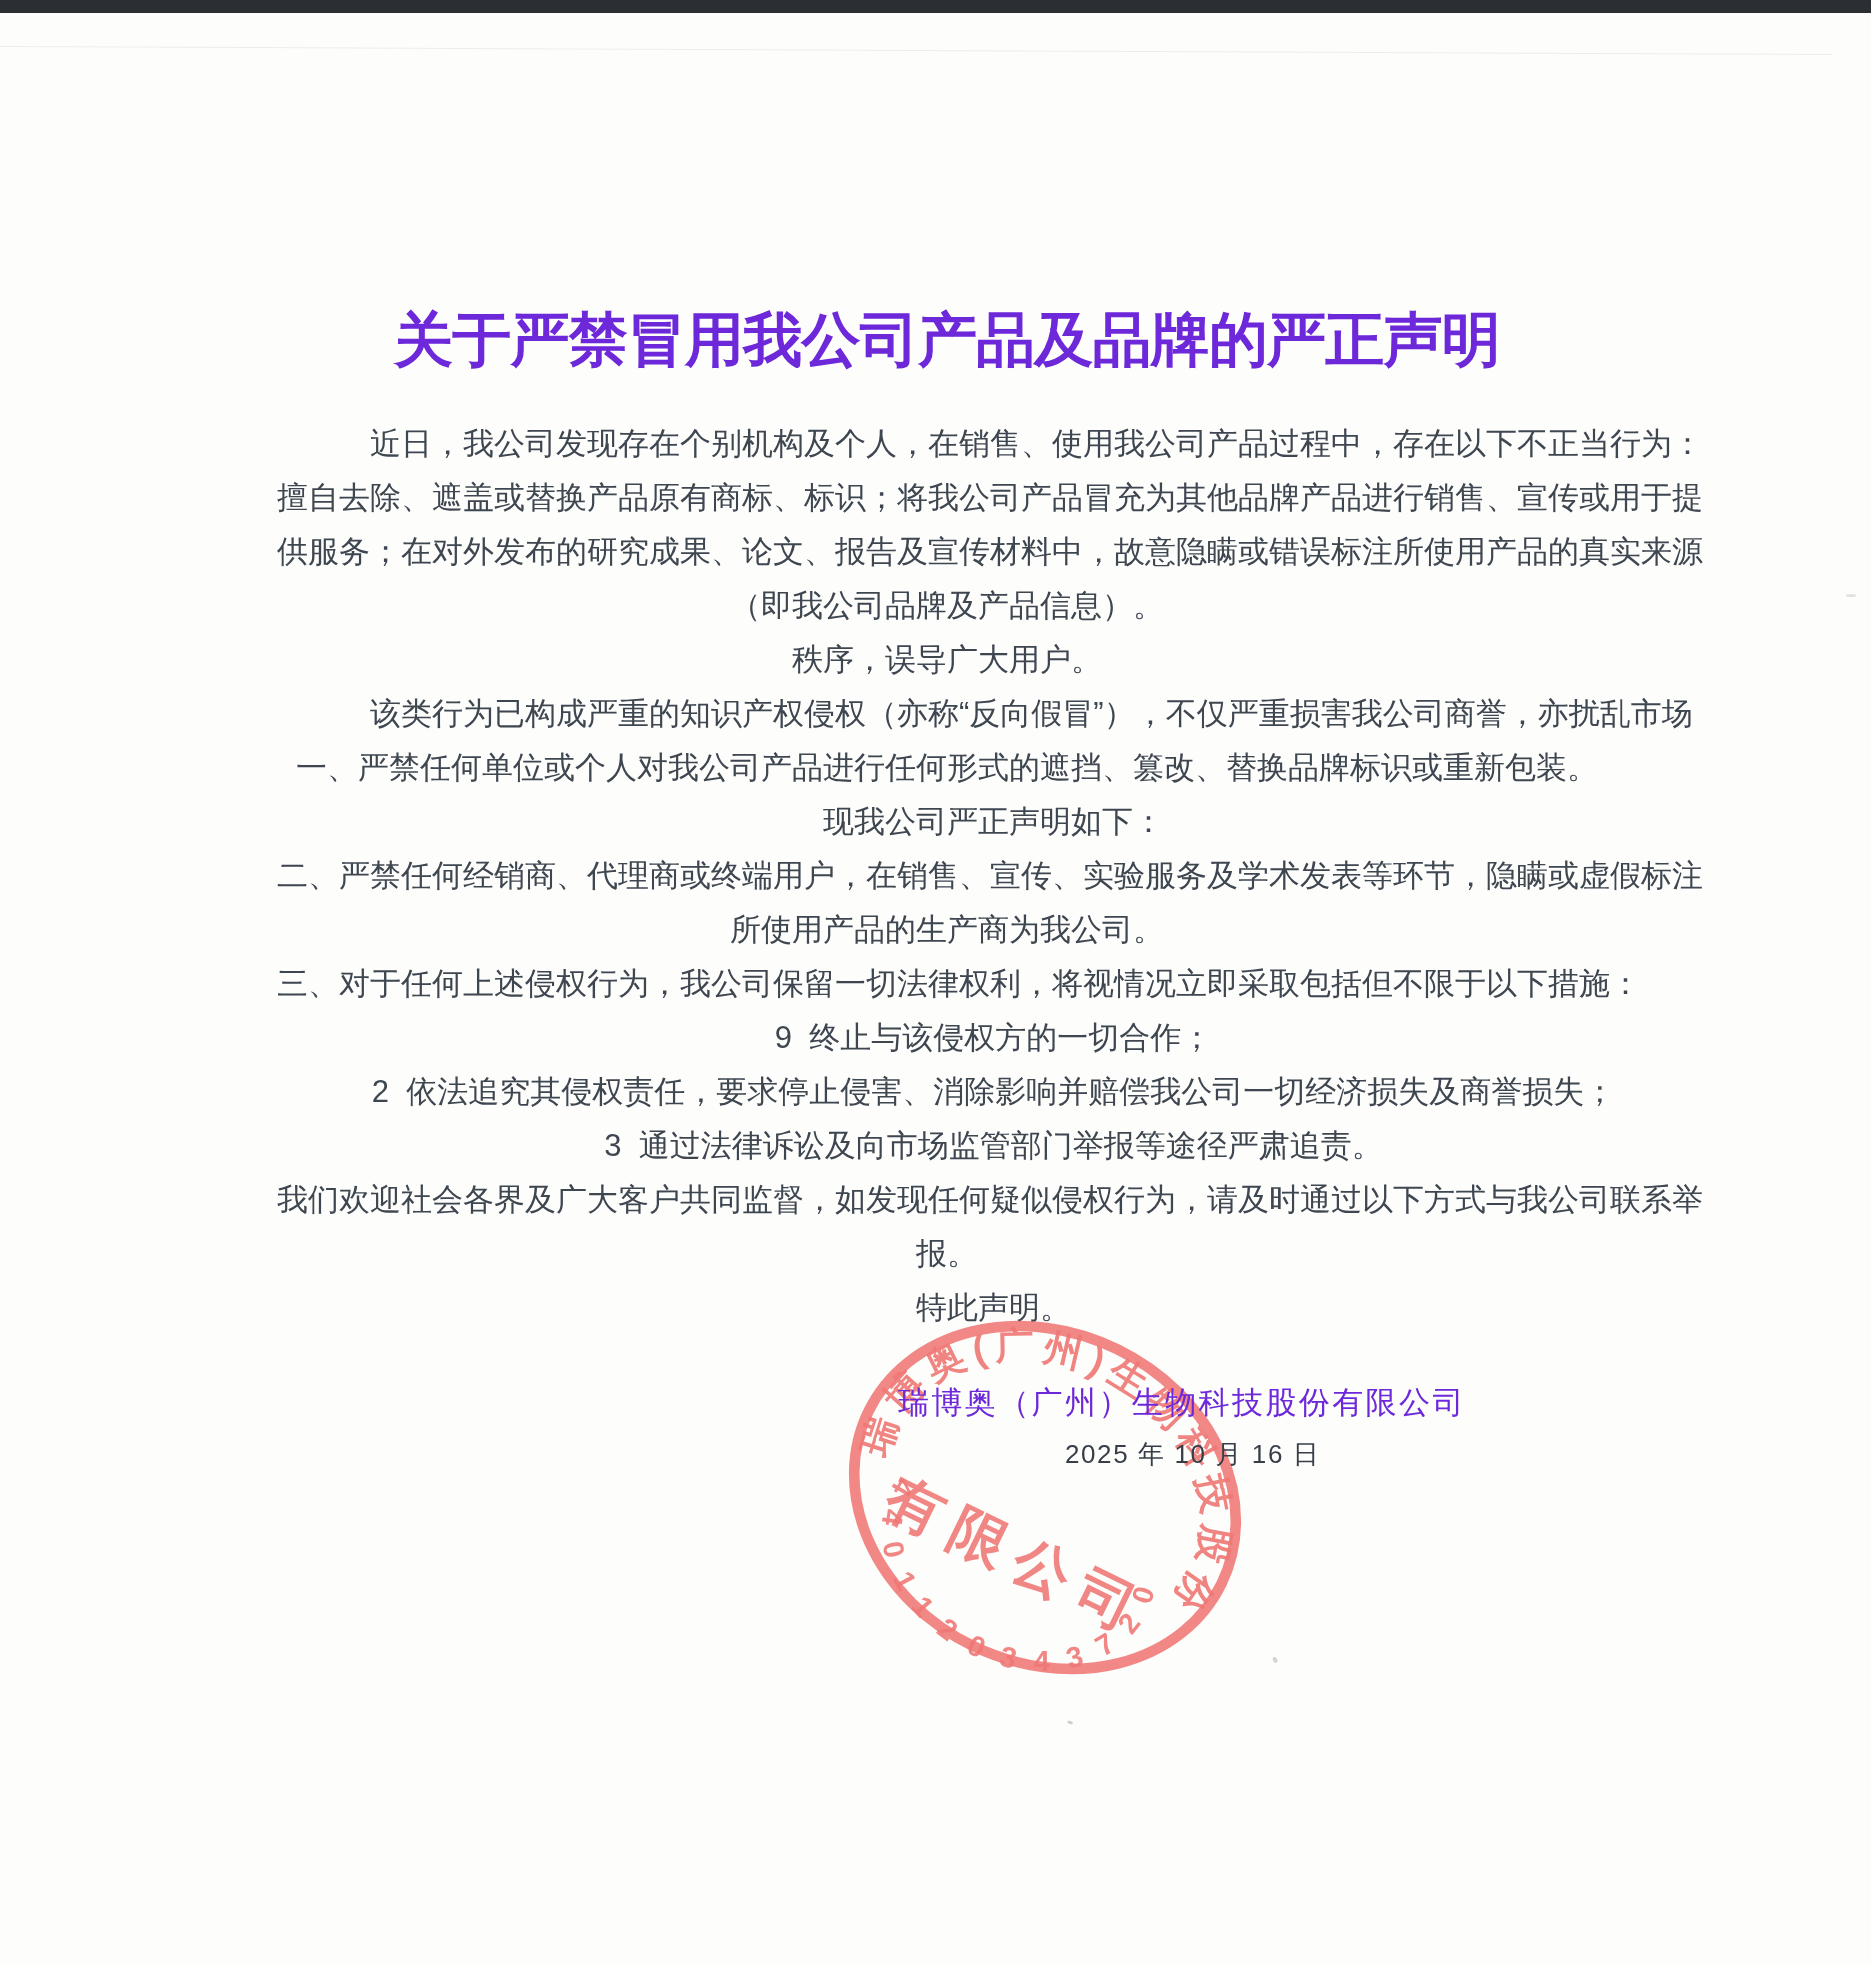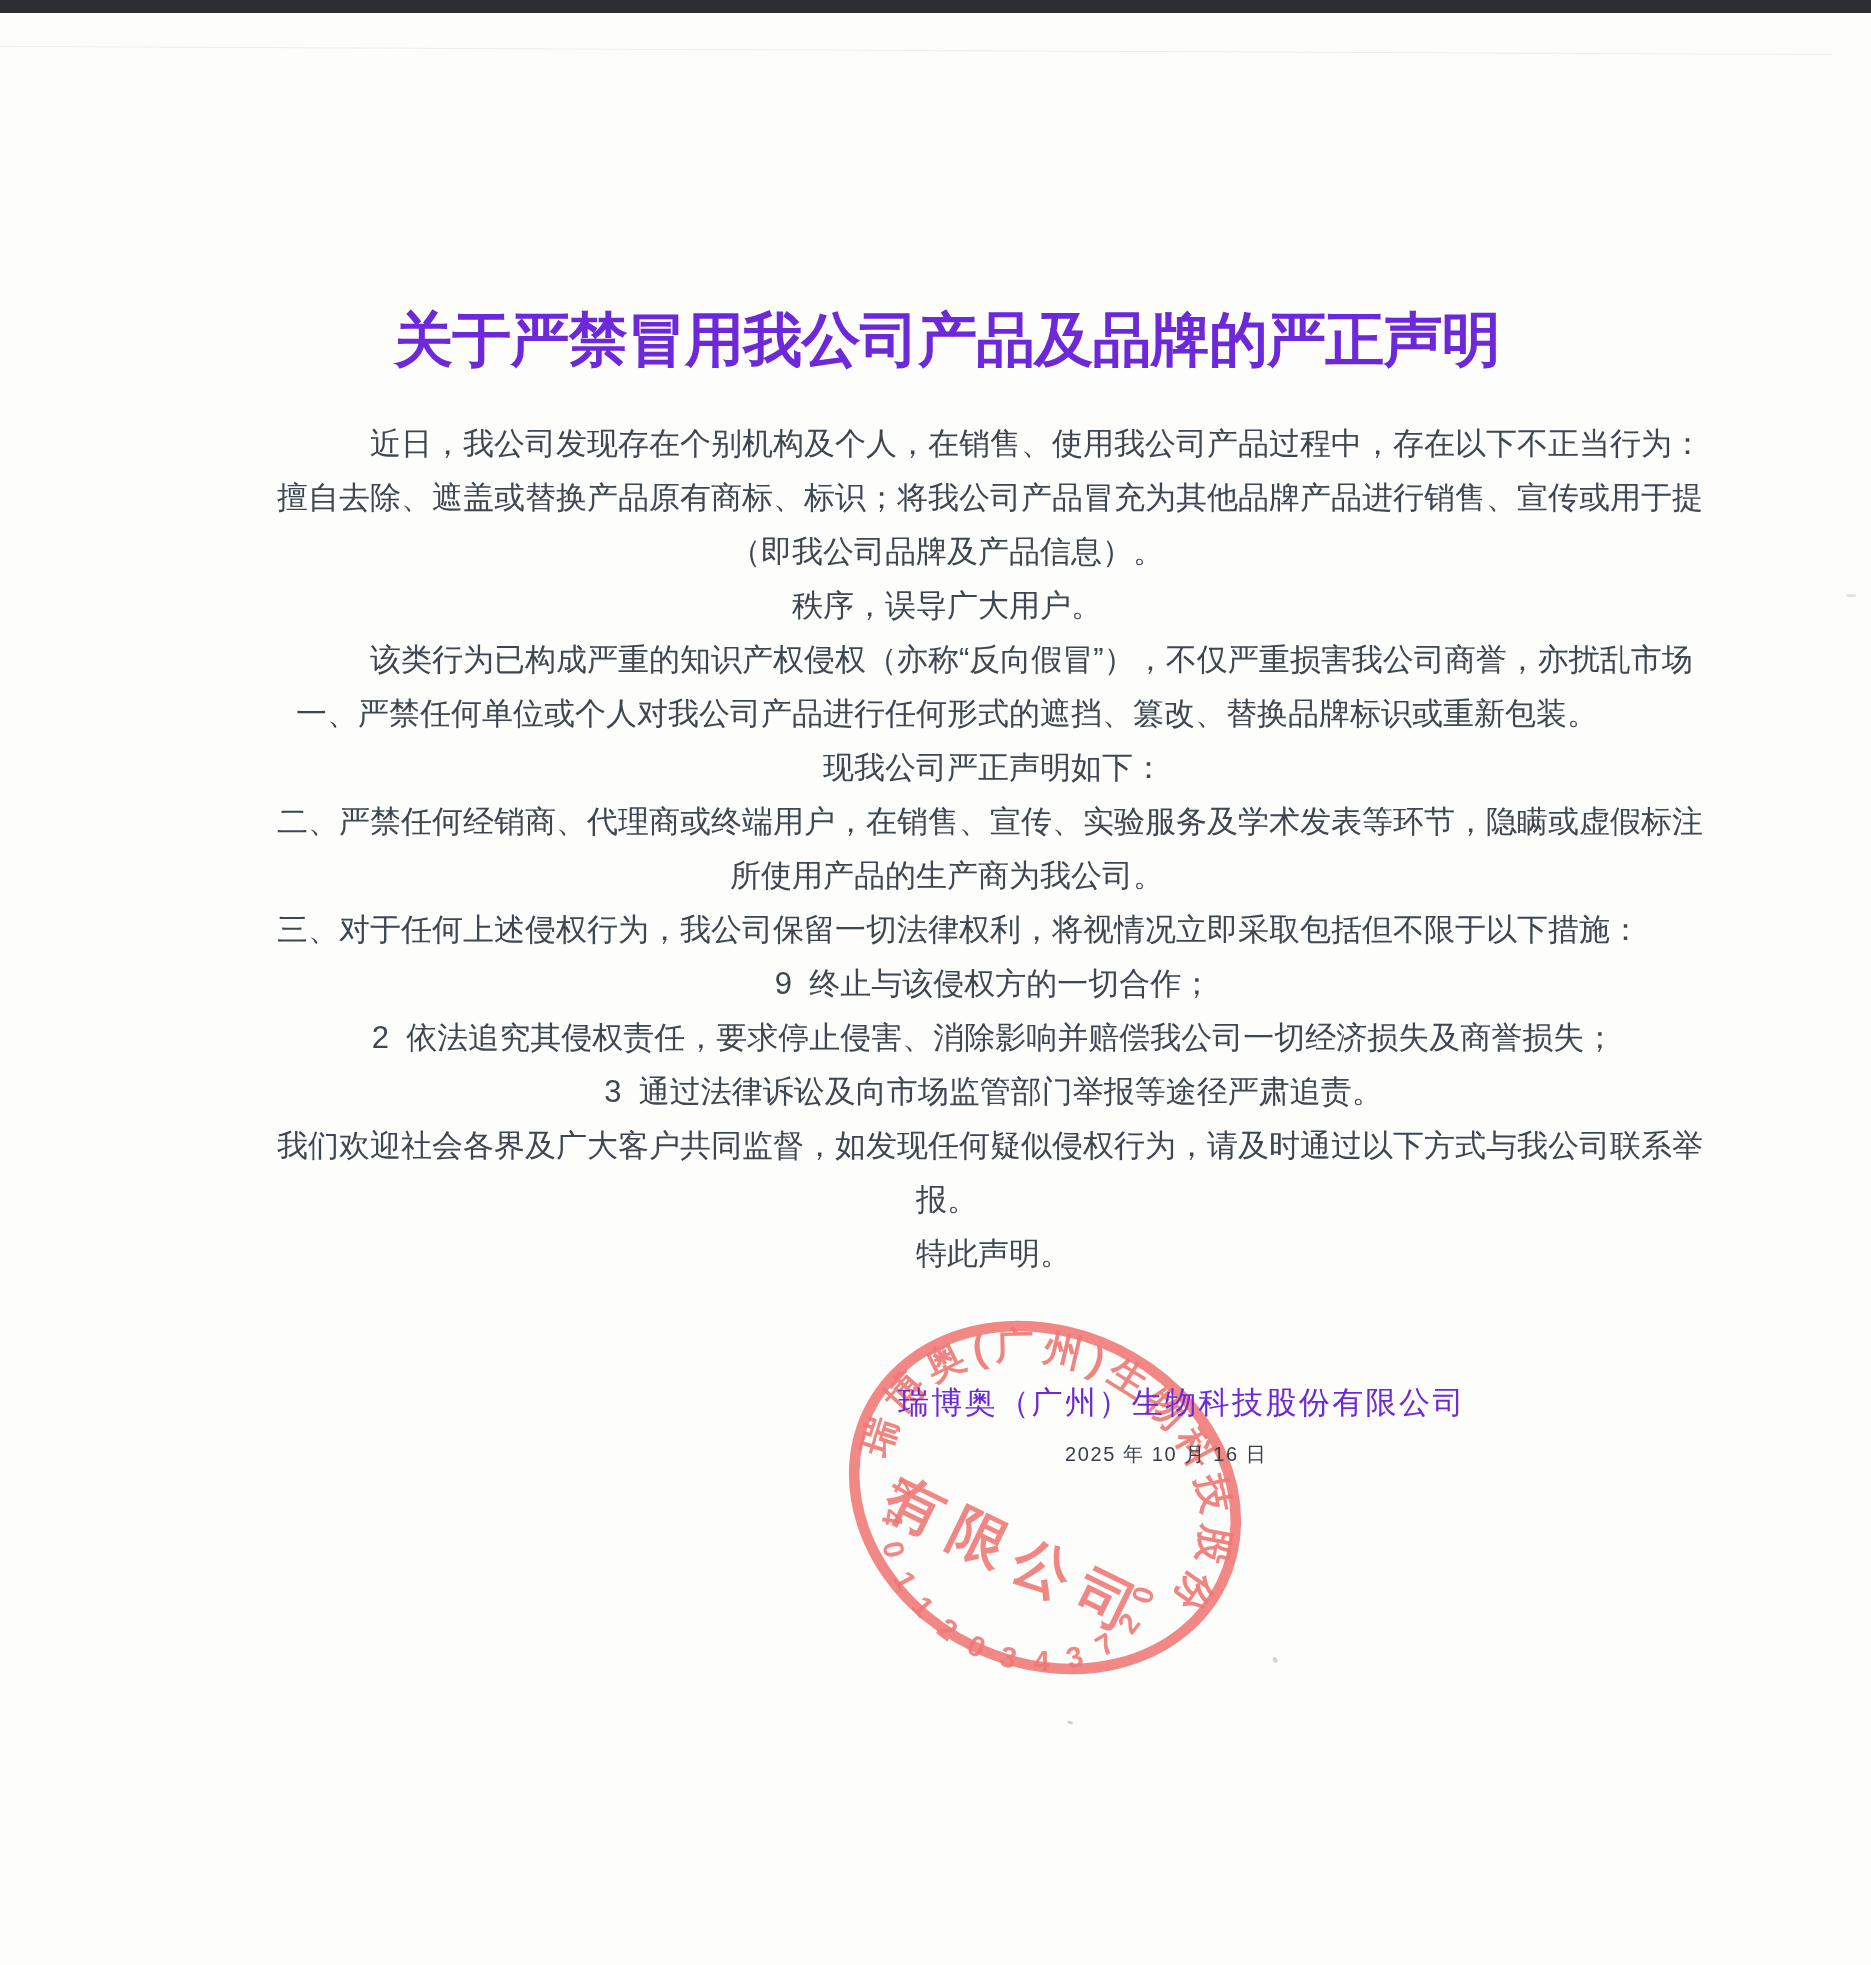--- a/index.html
+++ b/index.html
@@ -34,21 +34,21 @@
     letter-spacing:0px;white-space:pre;color:#3e4650;
   }
   .line.ind{padding-left:93px;}
   .sig-company{
     position:absolute;left:898px;top:1383px;
     font-size:31px;line-height:39px;letter-spacing:2.4px;
     white-space:pre;z-index:3;color:#6d28d9;
   }
   .sig-date{
     position:absolute;left:1065px;top:1435px;
-    font-size:20px;line-height:39px;letter-spacing:1.6px;
+    font-size:26px;line-height:39px;letter-spacing:1.6px;
     white-space:pre;z-index:3;color:#373e48;
   }
   .seal-svg{
     position:absolute;left:825px;top:1301px;z-index:2;
     opacity:0.92;
   }
   .speck{position:absolute;background:#a9a9a9;border-radius:50%;}
   .speck.s1{left:1067px;top:1721px;width:6.3px;height:3.1px;opacity:.55;transform:rotate(18deg);}
   .speck.s2{left:1273px;top:1657px;width:3.9px;height:5.5px;opacity:.5;transform:rotate(-30deg);}
   .speck.s3{left:1846px;top:594px;width:10.2px;height:3.1px;background:#d9d9d9;opacity:.8;}
@@ -59,20 +59,21 @@
 <div class="page">
 
   <div class="scanner-bar"></div>
   <div class="scan-line"></div>
 
   <div class="doc-title">关于严禁冒用我公司产品及品牌的严正声明</div>
 
   <div class="body-block">
     <div class="line ind">近日，我公司发现存在个别机构及个人，在销售、使用我公司产品过程中，存在以下不正当行为：</div>
     <div class="line">擅自去除、遮盖或替换产品原有商标、标识；将我公司产品冒充为其他品牌产品进行销售、宣传或用于提</div>
+    <div class="line">供服务；在对外发布的研究成果、论文、报告及宣传材料中，故意隐瞒或错误标注所使用产品的真实来源</div>
     <div class="line">（即我公司品牌及产品信息）。</div>
     <div class="line">秩序，误导广大用户。</div>
     <div class="line ind">该类行为已构成严重的知识产权侵权（亦称“反向假冒”），不仅严重损害我公司商誉，亦扰乱市场</div>
     <div class="line">一、严禁任何单位或个人对我公司产品进行任何形式的遮挡、篡改、替换品牌标识或重新包装。</div>
     <div class="line ind">现我公司严正声明如下：</div>
     <div class="line">二、严禁任何经销商、代理商或终端用户，在销售、宣传、实验服务及学术发表等环节，隐瞒或虚假标注</div>
     <div class="line">所使用产品的生产商为我公司。</div>
     <div class="line">三、对于任何上述侵权行为，我公司保留一切法律权利，将视情况立即采取包括但不限于以下措施：</div>
     <div class="line ind">9  终止与该侵权方的一切合作；</div>
     <div class="line ind">2  依法追究其侵权责任，要求停止侵害、消除影响并赔偿我公司一切经济损失及商誉损失；</div>

